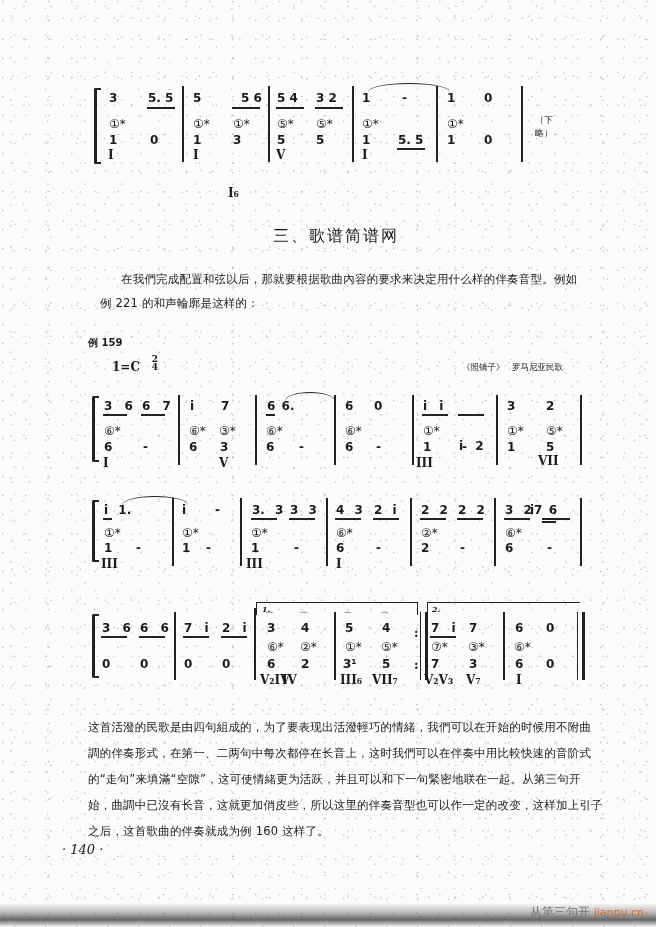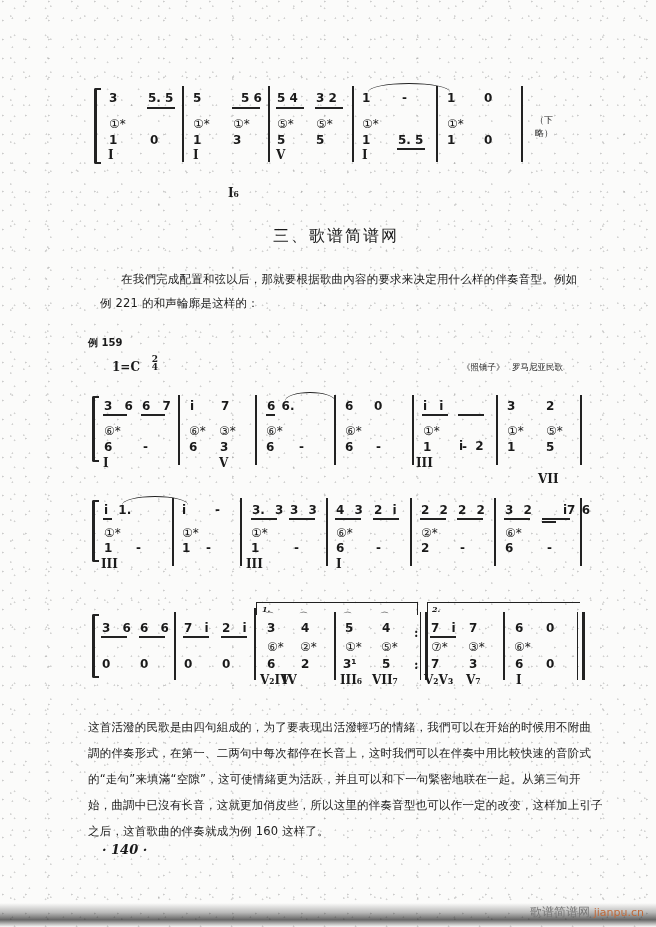--- a/index.html
+++ b/index.html
@@ -178,21 +178,21 @@
   <span class="note" style="left:345px;top:441px;">6</span>
   <span class="note" style="left:376px;top:441px;">-</span>
   <span class="note" style="left:423px;top:441px;">1</span>
   <span class="note" style="left:462px;top:441px;">-</span>
   <span class="note" style="left:507px;top:441px;">1</span>
   <span class="note" style="left:546px;top:441px;">5</span>
 
   <span class="roman" style="left:103px;top:457px;">I</span>
   <span class="roman" style="left:219px;top:457px;">V</span>
   <span class="roman" style="left:416px;top:457px;">III</span>
-  <span class="roman" style="left:538px;top:473px;">VII</span>
+  <span class="roman" style="left:538px;top:455px;">VII</span>
 </div>
 
 <div class="staff" style="left:0;top:0;">
   <div class="brace thick" style="left:92px;top:500px;height:58px;"></div>
   <span class="note" style="left:104px;top:504px;word-spacing:6px;">i 1.</span>
   <div class="uline" style="left:103px;top:518px;width:9px;"></div>
   <div class="slur" style="left:122px;top:496px;width:66px;"></div>
   <div class="bar" style="left:172px;top:498px;height:68px;"></div>
   <span class="note" style="left:182px;top:504px;">i</span>
   <span class="note" style="left:215px;top:504px;">-</span>
@@ -207,21 +207,21 @@
   <span class="note" style="left:374px;top:504px;word-spacing:6px;">2 i</span>
   <div class="uline" style="left:373px;top:518px;width:26px;"></div>
   <div class="bar" style="left:410px;top:498px;height:68px;"></div>
   <span class="note" style="left:421px;top:504px;word-spacing:6px;">2 2</span>
   <div class="uline" style="left:420px;top:518px;width:26px;"></div>
   <span class="note" style="left:458px;top:504px;word-spacing:6px;">2 2</span>
   <div class="uline" style="left:457px;top:518px;width:26px;"></div>
   <div class="bar" style="left:494px;top:498px;height:68px;"></div>
   <span class="note" style="left:505px;top:504px;word-spacing:6px;">3 2</span>
   <div class="uline" style="left:504px;top:518px;width:26px;"></div>
-  <span class="note" style="left:563px;top:504px;word-spacing:2px;">i7 6</span>
+  <span class="note" style="left:530px;top:504px;word-spacing:2px;">i7 6</span>
   <div class="uline" style="left:542px;top:518px;width:28px;"></div>
   <div class="uline" style="left:542px;top:521px;width:14px;"></div>
   <div class="bar" style="left:580px;top:498px;height:68px;"></div>
 
   <span class="circ" style="left:104px;top:527px;">①*</span>
   <span class="circ" style="left:182px;top:527px;">①*</span>
   <span class="circ" style="left:251px;top:527px;">①*</span>
   <span class="circ" style="left:336px;top:527px;">⑥*</span>
   <span class="circ" style="left:421px;top:527px;">②*</span>
   <span class="circ" style="left:505px;top:527px;">⑥*</span>
@@ -311,19 +311,19 @@
   <span class="roman" style="left:466px;top:674px;">V₇</span>
   <span class="roman" style="left:516px;top:674px;">I</span>
 </div>
 
 <div class="text-cn" style="left:88px;top:714px;">这首活潑的民歌是由四句組成的，为了要表现出活潑輕巧的情緒，我們可以在开始的时候用不附曲</div>
 <div class="text-cn" style="left:88px;top:740px;">調的伴奏形式，在第一、二两句中每次都停在长音上，这时我們可以在伴奏中用比較快速的音阶式</div>
 <div class="text-cn" style="left:88px;top:766px;">的“走句”来填滿“空隙”，这可使情緒更为活跃，并且可以和下一句緊密地联在一起。从第三句开</div>
 <div class="text-cn" style="left:88px;top:792px;">始，曲調中已沒有长音，这就更加俏皮些，所以这里的伴奏音型也可以作一定的改变，这样加上引子</div>
 <div class="text-cn" style="left:88px;top:818px;">之后，这首歌曲的伴奏就成为例 160 这样了。</div>
 
-<span class="abs" style="left:62px;top:842px;font-size:13px;font-style:italic;font-weight:bold;margin-left:40px;">· 140 ·</span>
+<span class="abs" style="left:62px;top:842px;font-size:13px;font-style:italic;font-weight:normal;">· 140 ·</span>
 
 <div class="footer-strip"></div>
 <div class="watermark">
-  <span>歌谱简谱网</span>
+  <span>从第三句开</span>
   <span class="en">jianpu.cn</span>
 </div>
 
 </body></html>

